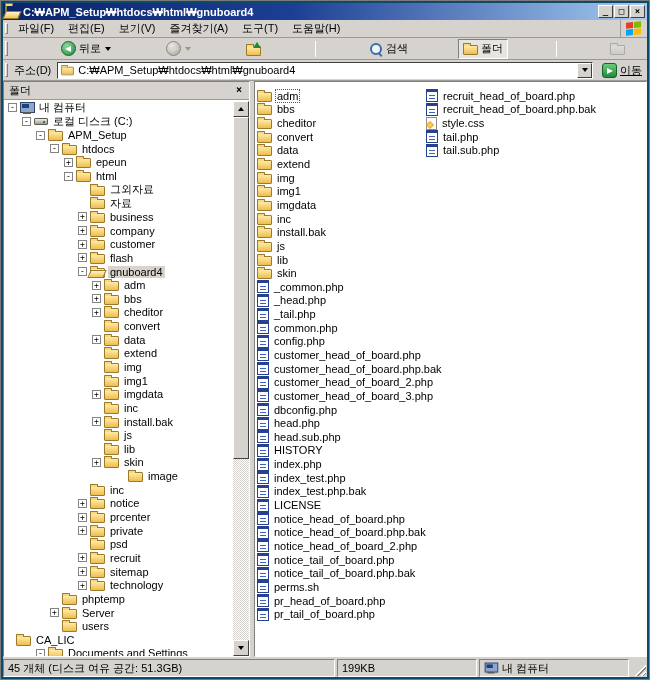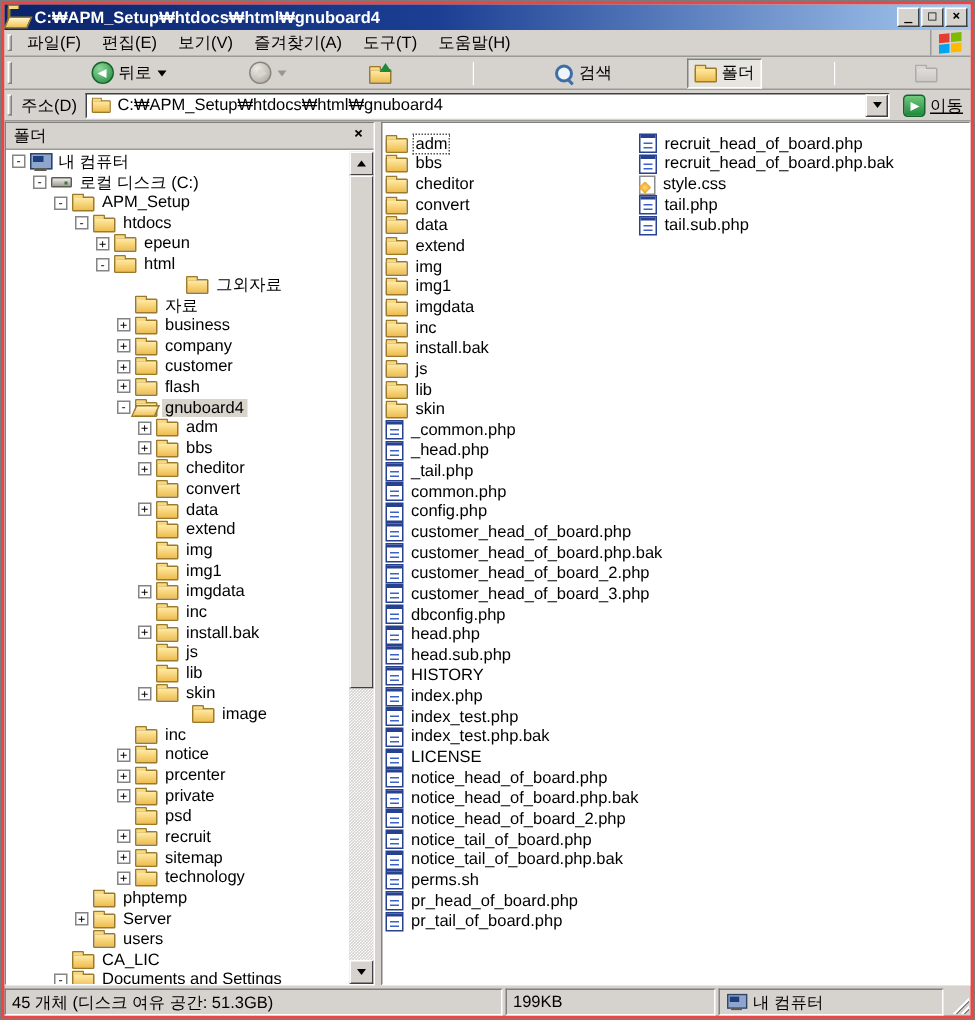--- a/index.html
+++ b/index.html
@@ -1,20 +1,20 @@
 <!DOCTYPE html>
 <html><head>
 <meta charset="utf-8">
 <style>
   * { margin:0; padding:0; box-sizing:border-box; }
   html,body { width:650px; height:680px; }
   body { font-family:"Liberation Sans","DejaVu Sans",sans-serif; font-size:11px; color:#000; background:#d6d3ce; overflow:hidden; }
 
   .window { position:relative; width:650px; height:680px; background:#d6d3ce;
-            border:3px solid #ef4444; outline:1px solid #7b7b7b; outline-offset:-1px; display:flex; flex-direction:column; }
+            border:3px solid #0c4a6e; outline:1px solid #7b7b7b; outline-offset:-1px; display:flex; flex-direction:column; }
 
   
   .titlebar { height:17px; background:linear-gradient(90deg,#0a246a 0%,#1c3f94 45%,#a6caf0 100%);
               display:flex; align-items:center; padding:0 2px; flex:none; }
   .title-ico { width:14px; height:12px; position:relative; margin-right:4px; flex:none; }
   .title-text { color:#fff; font-weight:bold; font-size:11px; white-space:nowrap; overflow:hidden; flex:1; }
   .winbtn { width:15px; height:13px; background:#d6d3ce; border:1px solid; border-color:#fff #404040 #404040 #fff;
             font:bold 9px/11px "DejaVu Sans Mono",monospace; text-align:center; margin-left:1px; flex:none; color:#000; }
 
   
@@ -258,21 +258,21 @@
             <div class="trow" style="padding-left: 60px;">
               <span class="exp">+</span>
               <span class="fold"></span>
               <span class="tlabel">epeun</span>
             </div>
             <div class="trow" style="padding-left: 60px;">
               <span class="exp">-</span>
               <span class="fold"></span>
               <span class="tlabel">html</span>
             </div>
-            <div class="trow" style="padding-left: 74px; margin-left: 34px;">
+            <div class="trow" style="padding-left: 74px;">
               <span class="exp none"></span>
               <span class="fold"></span>
               <span class="tlabel">그외자료</span>
             </div>
             <div class="trow" style="padding-left: 74px;">
               <span class="exp none"></span>
               <span class="fold"></span>
               <span class="tlabel">자료</span>
             </div>
             <div class="trow" style="padding-left: 74px;">
@@ -423,21 +423,21 @@
             <div class="trow" style="padding-left: 46px;">
               <span class="exp">+</span>
               <span class="fold"></span>
               <span class="tlabel">Server</span>
             </div>
             <div class="trow" style="padding-left: 46px;">
               <span class="exp none"></span>
               <span class="fold"></span>
               <span class="tlabel">users</span>
             </div>
-            <div class="trow" style="padding-left: 32px;">
+            <div class="trow" style="">
               <span class="exp none"></span>
               <span class="fold"></span>
               <span class="tlabel">CA_LIC</span>
             </div>
             <div class="trow" style="padding-left: 32px;">
               <span class="exp">-</span>
               <span class="fold"></span>
               <span class="tlabel">Documents and Settings</span>
             </div>
           </div>

